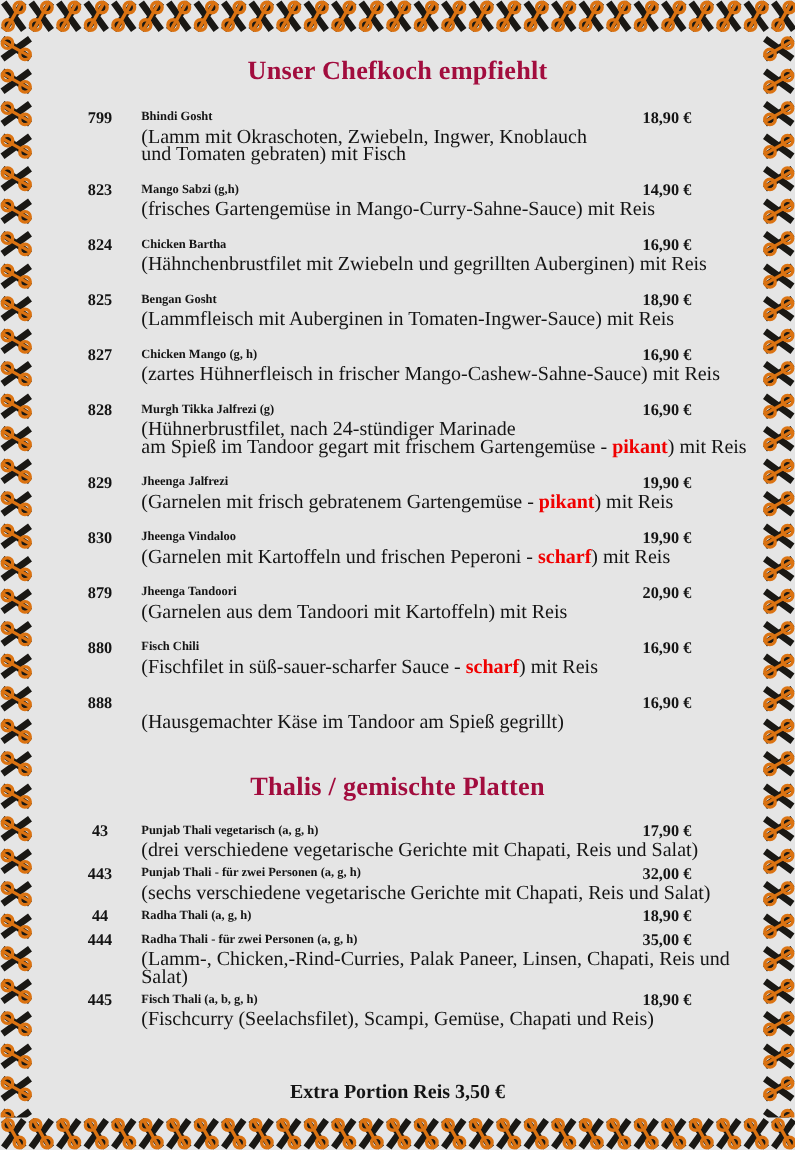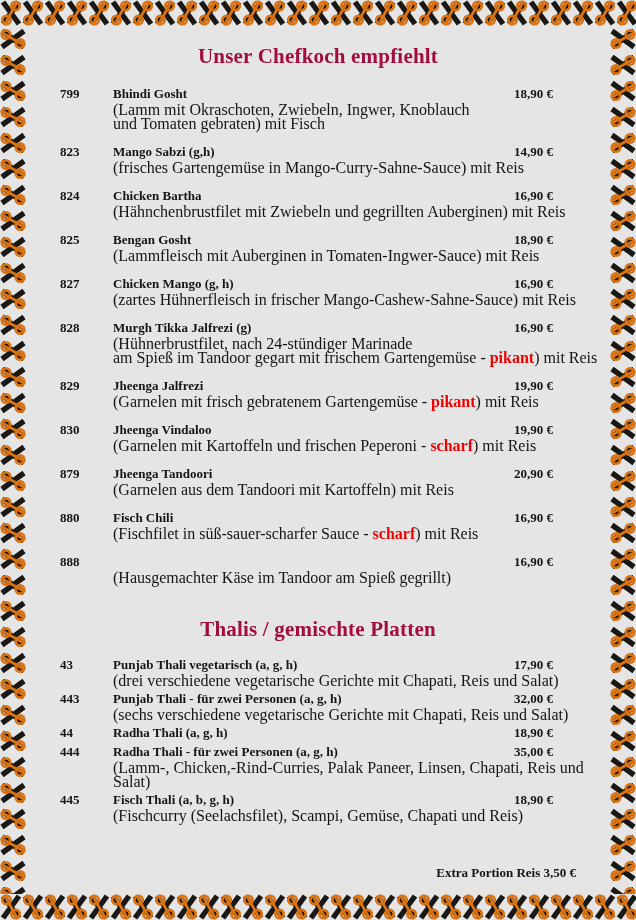--- a/index.html
+++ b/index.html
@@ -20,26 +20,26 @@
   
   .menu{position:absolute;left:26px;top:26px;right:26px;bottom:26px;padding:18px 34px 0 34px;}
   .section-title{
     font-size:21px;font-weight:bold;color:var(--title-color,#A20D3E);
     text-align:center;margin:0 0 17px 0;letter-spacing:.2px;
   }
   .menu-section.tight .section-title{margin:32px 0 15px 0;}
   .item{display:grid;grid-template-columns:40px 1fr 62px;column-gap:13px;}
   .menu-section.spaced .item{margin-bottom:13px;}
   .menu-section.tight .item{margin-bottom:3px;}
-  .num{grid-column:1;grid-row:1;text-align:left;font-weight:bold;font-size:13px;line-height:16px;}
-  .name{grid-column:2;grid-row:1;font-weight:bold;font-size:13px;line-height:16px;min-width:0;white-space:nowrap;}
+  .num{grid-column:1;grid-row:1;text-align:center;font-weight:bold;font-size:13px;line-height:16px;}
+  .name{grid-column:2;grid-row:1;font-weight:bold;font-size:10px;line-height:16px;min-width:0;white-space:nowrap;}
   .price{grid-column:3;grid-row:1;font-weight:bold;font-size:13px;line-height:16px;white-space:nowrap;}
   .desc{grid-column:2;grid-row:2;font-size:16px;line-height:14px;min-width:0;white-space:nowrap;padding-top:1px;}
   .spice{color:var(--spice-color,#F00000);font-weight:bold;}
-  .footer-note{text-align:right;font-weight:bold;font-size:13px;margin-top:42px;}
+  .footer-note{text-align:center;font-weight:bold;font-size:16px;margin-top:42px;}
 </style>
 </head>
 <body>
 
 <div class="canvas">
 
   <div class="strip strip-h strip-top">
       <svg width="22" height="26" viewBox="0 0 22 26">
         <path d="M3 2 L19 24 M19 2 L3 24" stroke="#1A1814" stroke-width="5.4" fill="none"></path>
         <circle cx="15.5" cy="6" r="4.2" stroke="#DB7312" stroke-width="2.7" fill="none"></circle>

